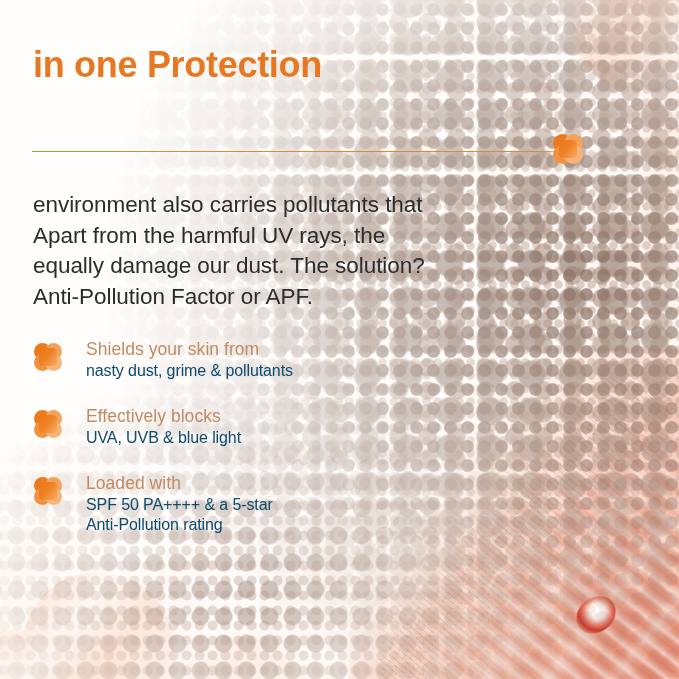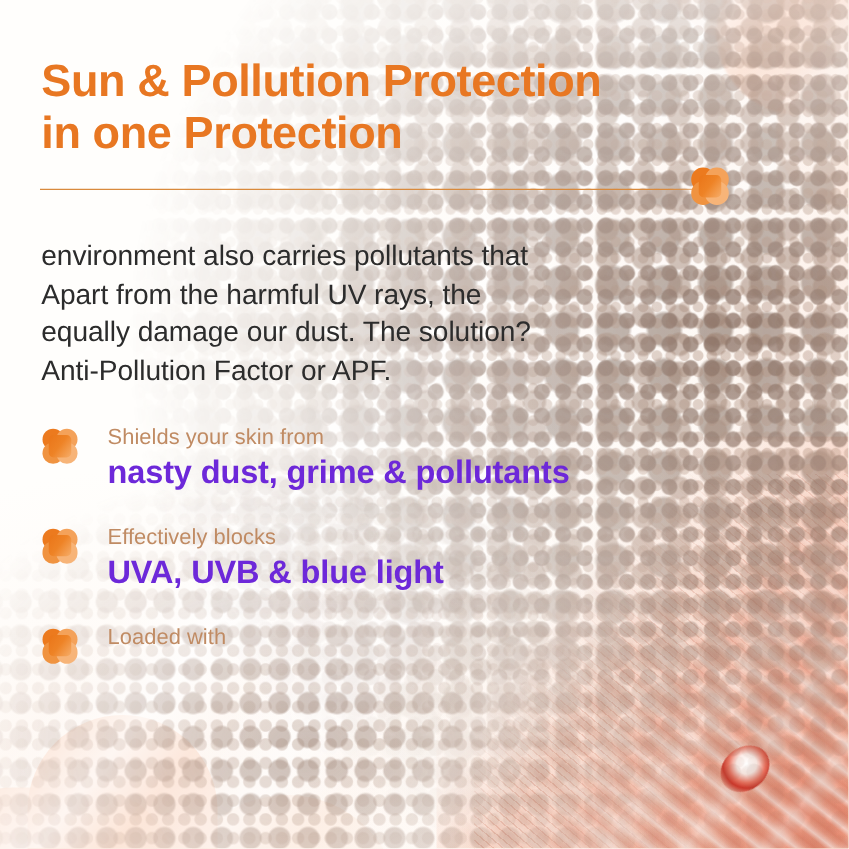--- a/index.html
+++ b/index.html
@@ -143,21 +143,21 @@
   #deco-quatrefoil{position:absolute;left:553px;top:134px;width:30px;height:30px;}
 
   #bullets{position:absolute;left:33px;top:338px;width:470px;}
   .bullet{position:relative;margin-bottom:24px;padding-left:53px;}
   .bullet .mark{position:absolute;left:1px;top:5px;width:28px;height:28px;}
   .bullet .sub{
     display:block;font-size:17.5px;color:#C08B63;line-height:1.3;
     letter-spacing:.05px;
   }
   .bullet .strong{
-    display:block;font-size:26px;font-weight:bold;color:#6d28d9;
+    display:block;font-size:16px;font-weight:normal;color:#0c4a6e;
     line-height:1.27;letter-spacing:-.1px;
   }
 
   #para{
     position:absolute;left:33px;top:190px;width:520px;
     font-size:22.5px;line-height:1.36;color:#2C2C2C;letter-spacing:-.05px;
   }
   #para .ln{display:block;}
 </style>
 </head>
@@ -180,21 +180,20 @@
   <div class="bg-layer" id="ridges"></div>
   <div class="bg-layer" id="cell-hl"></div>
 
   <div class="bg-layer" id="streaks"></div>
   <div class="bg-layer" id="speckles"></div>
   <div class="bg-layer" id="speckles-2"></div>
 
   <div id="content">
 
     <div id="heading">
-      <span class="ln">Sun &amp; Pollution Protection</span>
       <span class="ln">in one Protection</span>
     </div>
 
     <div id="divider"></div>
 
     <div id="deco-quatrefoil" class="quatrefoil">
       <span class="p-tl"></span>
         <span class="p-tr"></span>
         <span class="p-bl"></span>
         <span class="p-br"></span>
@@ -236,17 +235,19 @@
 
       <div class="bullet">
         <span class="mark quatrefoil">
           <span class="p-tl"></span>
             <span class="p-tr"></span>
             <span class="p-bl"></span>
             <span class="p-br"></span>
             <span class="core"></span>
         </span>
         <span class="sub">Loaded with</span>
+        <span class="strong">SPF 50 PA++++ &amp; a 5-star</span>
+        <span class="strong">Anti-Pollution rating</span>
       </div>
 
     </div>
   </div>
 </div>
 
 </body></html>

